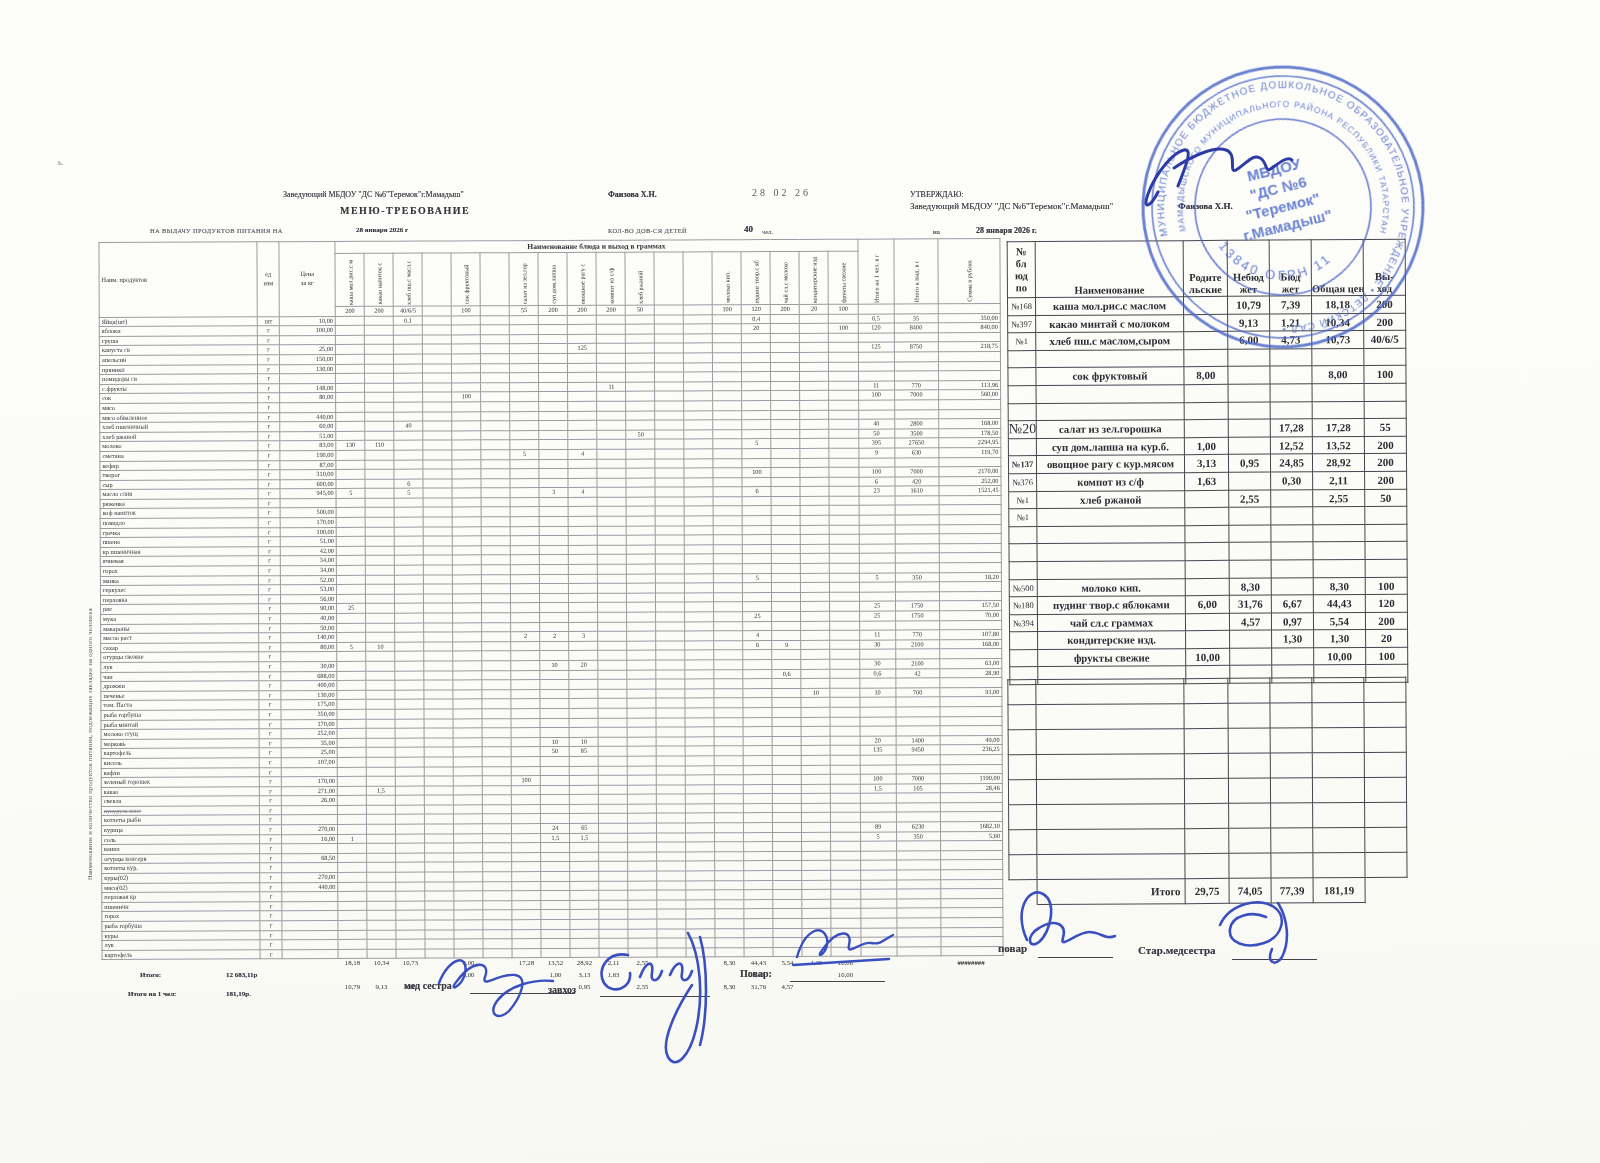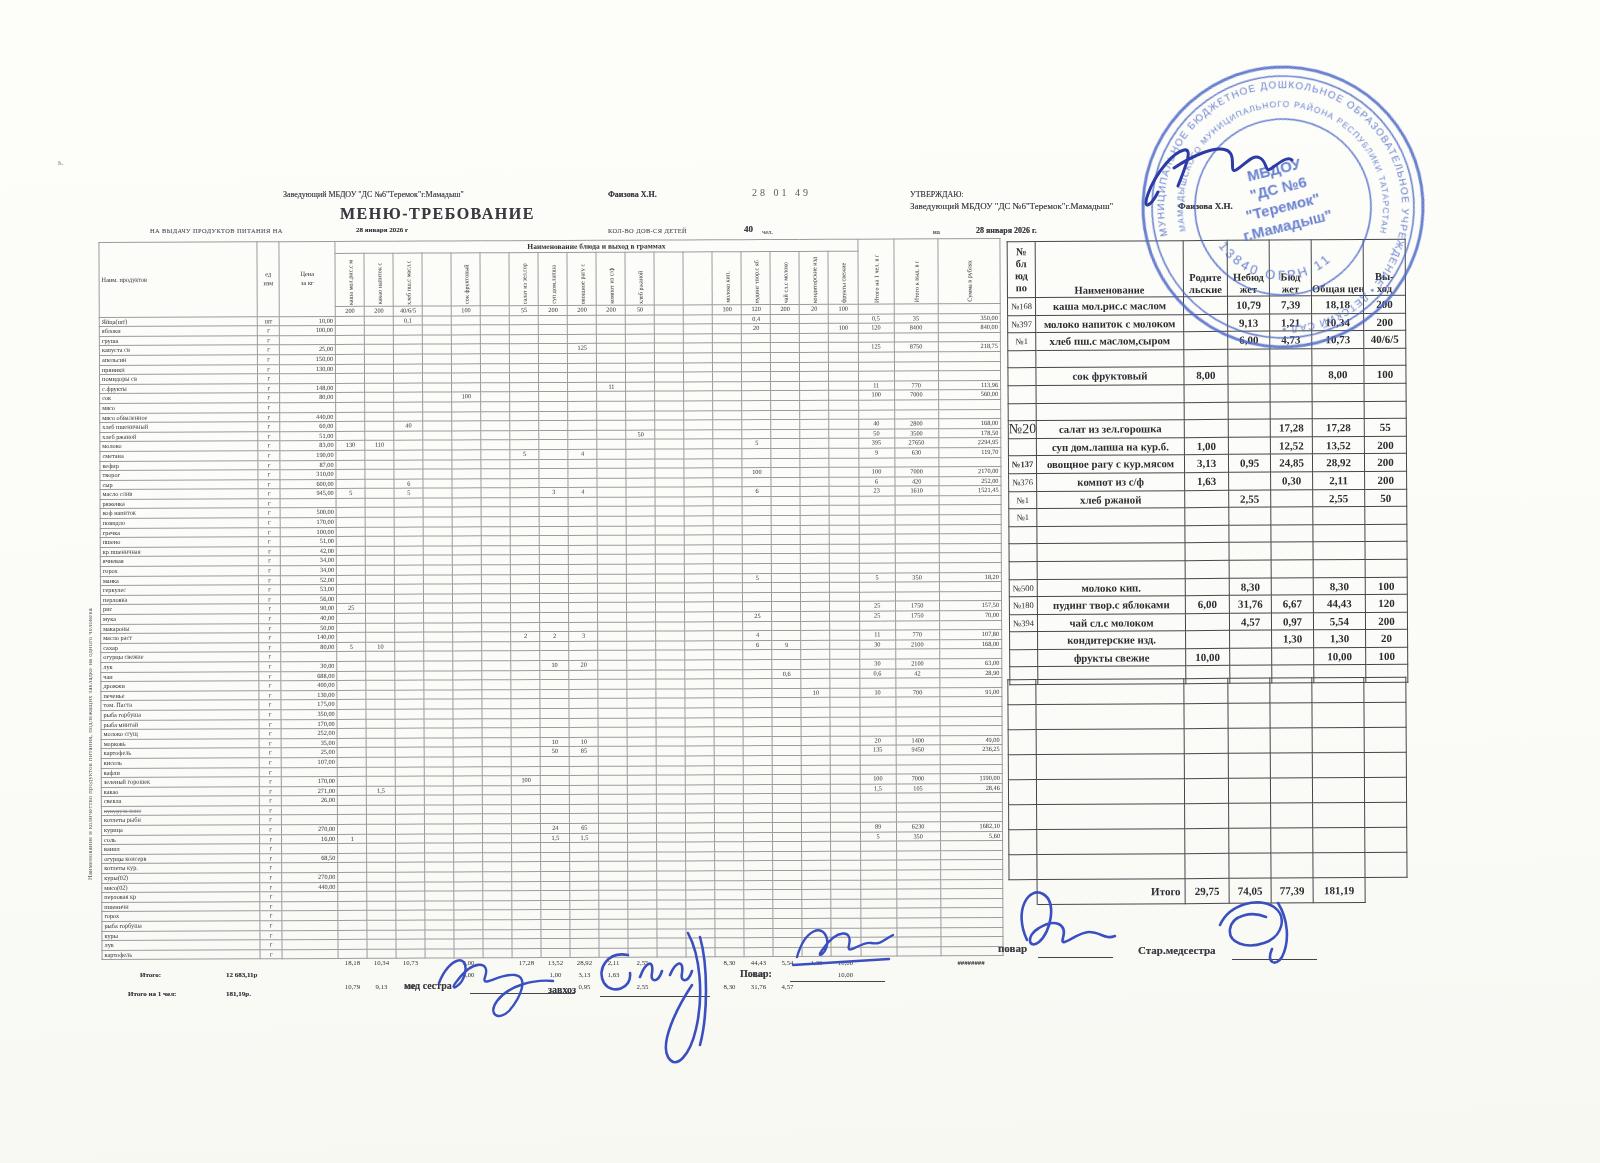--- a/index.html
+++ b/index.html
@@ -39,22 +39,22 @@
   .rule{position:absolute;background:#44444a;height:1px;}
 </style>
 </head>
 <body>
 <div id="page">
 
 <div class="abs t8" style="left:58px;top:158px;color:#8a8a90">ь.</div>
 
 <div class="abs t8 scan" style="left:283px;top:190px;width:340px">Заведующий МБДОУ "ДС №6"Теремок"г.Мамадыш"</div>
 <div class="abs t8 scan b" style="left:608px;top:190px">Фаизова Х.Н.</div>
-<div class="abs t10" style="left:752px;top:187px;letter-spacing:3px;color:#5a5a62">28 01 49</div>
-<div class="abs b scan" style="left:340px;top:205px;font-size:16px;letter-spacing:1.5px">МЕНЮ-ТРЕБОВАНИЕ</div>
+<div class="abs t10" style="left:752px;top:187px;letter-spacing:3px;color:#5a5a62">28 02 26</div>
+<div class="abs b scan" style="left:340px;top:205px;font-size:10px;letter-spacing:1.5px">МЕНЮ-ТРЕБОВАНИЕ</div>
 <div class="abs t6 scan" style="left:150px;top:227px;color:#66666e;letter-spacing:.4px">НА ВЫДАЧУ ПРОДУКТОВ ПИТАНИЯ НА</div>
 <div class="abs t7 scan b" style="left:356px;top:226px">28 января 2026 г</div>
 <div class="abs t6 scan" style="left:608px;top:227px;color:#66666e;letter-spacing:.4px">КОЛ-ВО ДОВ-СЯ ДЕТЕЙ</div>
 <div class="abs t9 scan b" style="left:744px;top:224px">40</div>
 <div class="abs t6 scan" style="left:762px;top:228px;color:#66666e">чел.</div>
 
 <div class="abs t6" style="left:86px;top:880px;transform:rotate(-90deg);transform-origin:0 0;width:560px;color:#55555c;letter-spacing:.3px">Наименование и количество продуктов питания, подлежащих закладке на одного человека</div>
 
 <div id="lt" class="abs" style="left:100px;top:240px">
       <table>
@@ -2067,21 +2067,21 @@
             <td style="font-size:8.5px;font-weight:normal">№168</td>
             <td class="dishname">каша мол.рис.с маслом</td>
             <td></td>
             <td>10,79</td>
             <td>7,39</td>
             <td>18,18</td>
             <td>200</td>
           </tr>
           <tr>
             <td style="font-size:8.5px;font-weight:normal">№397</td>
-            <td class="dishname">молоко напиток с молоком</td>
+            <td class="dishname">какао минтай с молоком</td>
             <td></td>
             <td>9,13</td>
             <td>1,21</td>
             <td>10,34</td>
             <td>200</td>
           </tr>
           <tr>
             <td style="font-size:8.5px;font-weight:normal">№1</td>
             <td class="dishname">хлеб пш.с маслом,сыром</td>
             <td></td>
@@ -2220,21 +2220,21 @@
             <td style="font-size:8.5px;font-weight:normal">№180</td>
             <td class="dishname">пудинг твор.с яблоками</td>
             <td>6,00</td>
             <td>31,76</td>
             <td>6,67</td>
             <td>44,43</td>
             <td>120</td>
           </tr>
           <tr>
             <td style="font-size:8.5px;font-weight:normal">№394</td>
-            <td class="dishname">чай сл.с молоком</td>
+            <td class="dishname">чай сл.с граммах</td>
             <td></td>
             <td>4,57</td>
             <td>0,97</td>
             <td>5,54</td>
             <td>200</td>
           </tr>
           <tr>
             <td style="font-size:8.5px;font-weight:normal"></td>
             <td class="dishname">кондитерские изд.</td>
             <td></td>

